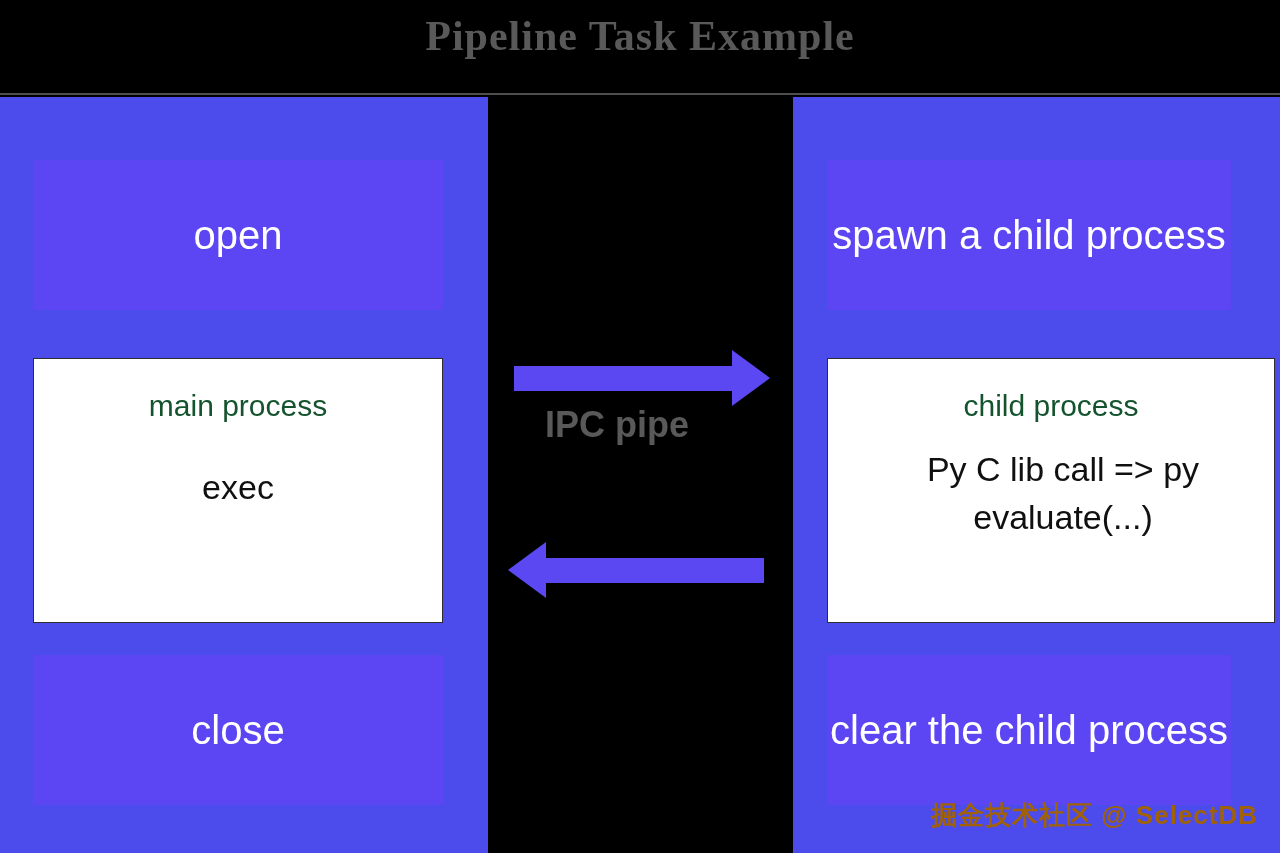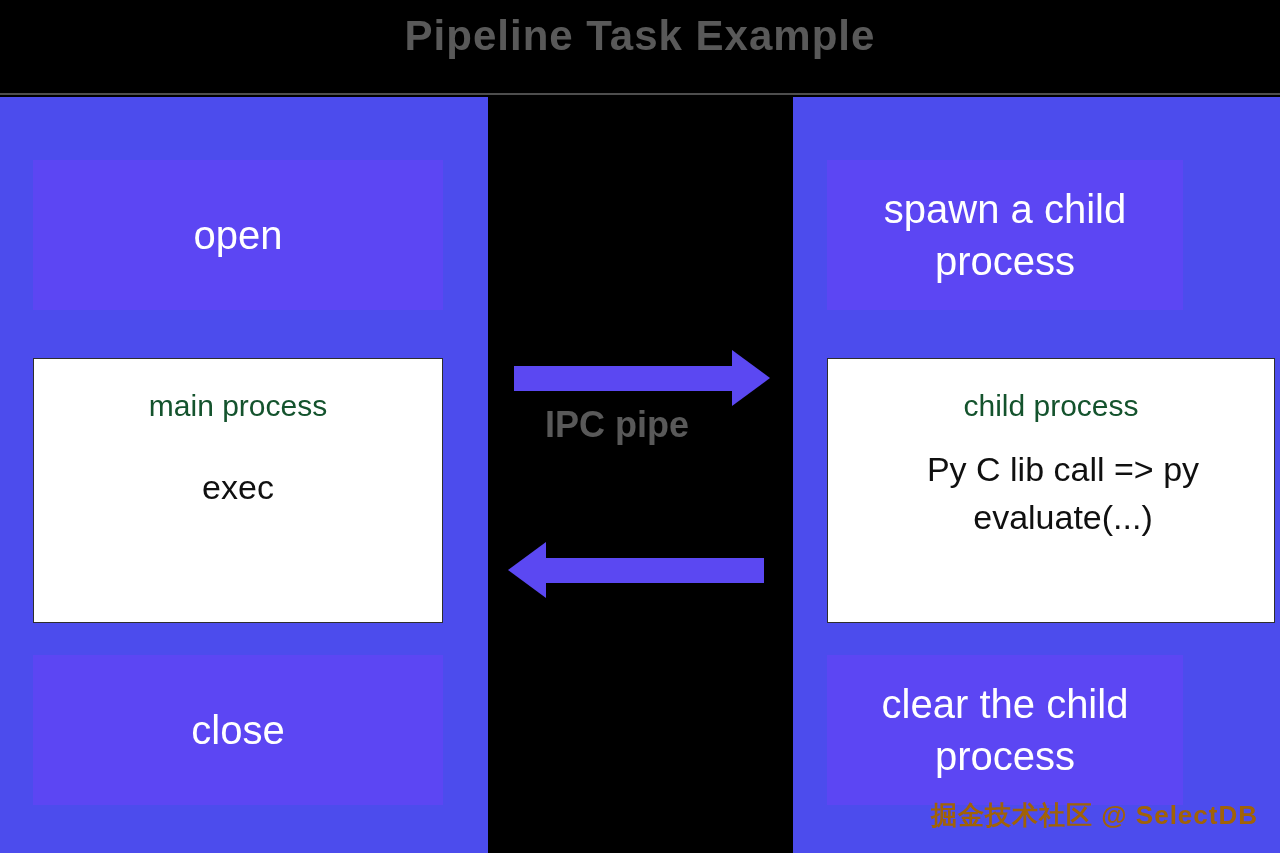--- a/index.html
+++ b/index.html
@@ -4,32 +4,32 @@
 <style>
   html,body{margin:0;padding:0;}
   body{
     width:1280px;height:853px;background:#000;
     font-family:"Liberation Sans", sans-serif;
     position:relative;overflow:hidden;
     --panel:#4c4ced; --box:#5c46f3; --arrow:#5b48f2; --title-text:#595959;
   }
   .title{
     position:absolute;top:12px;left:0;width:100%;text-align:center;
-    font-size:42px;font-weight:bold;color:var(--title-text);letter-spacing:1px;
+    font-size:42px;font-weight:bold;color:var(--title-text);letter-spacing:1px;font-family:Liberation Serif, serif;
   }
   .divider{position:absolute;top:93px;left:0;width:100%;height:2px;background:#787878;opacity:.65;}
   .panel{position:absolute;top:97px;height:756px;background:var(--panel);}
   .panel.left{left:0;width:488px;}
   .panel.right{left:793px;width:487px;}
   .pbox{
     position:absolute;left:33px;width:410px;background:var(--box);
     color:#fff;display:flex;align-items:center;justify-content:center;
     text-align:center;font-size:40px;line-height:1.3;
   }
-  .panel.right .pbox{left:34px;width:356px;}
+  .panel.right .pbox{left:34px;width:404px;}
   .box-top{top:63px;height:150px;}
   .box-bottom{top:558px;height:150px;}
   .wbox{
     position:absolute;left:33px;width:408px;top:261px;height:263px;
     background:#fff;border:1px solid #2e2e2e;
   }
   .panel.right .wbox{left:34px;width:406px;padding-left:40px;}
   .wheader{position:absolute;top:30px;left:0;width:100%;text-align:center;
     color:#14532d;font-size:30px;}
   .wbody{position:absolute;left:0;width:100%;text-align:center;

